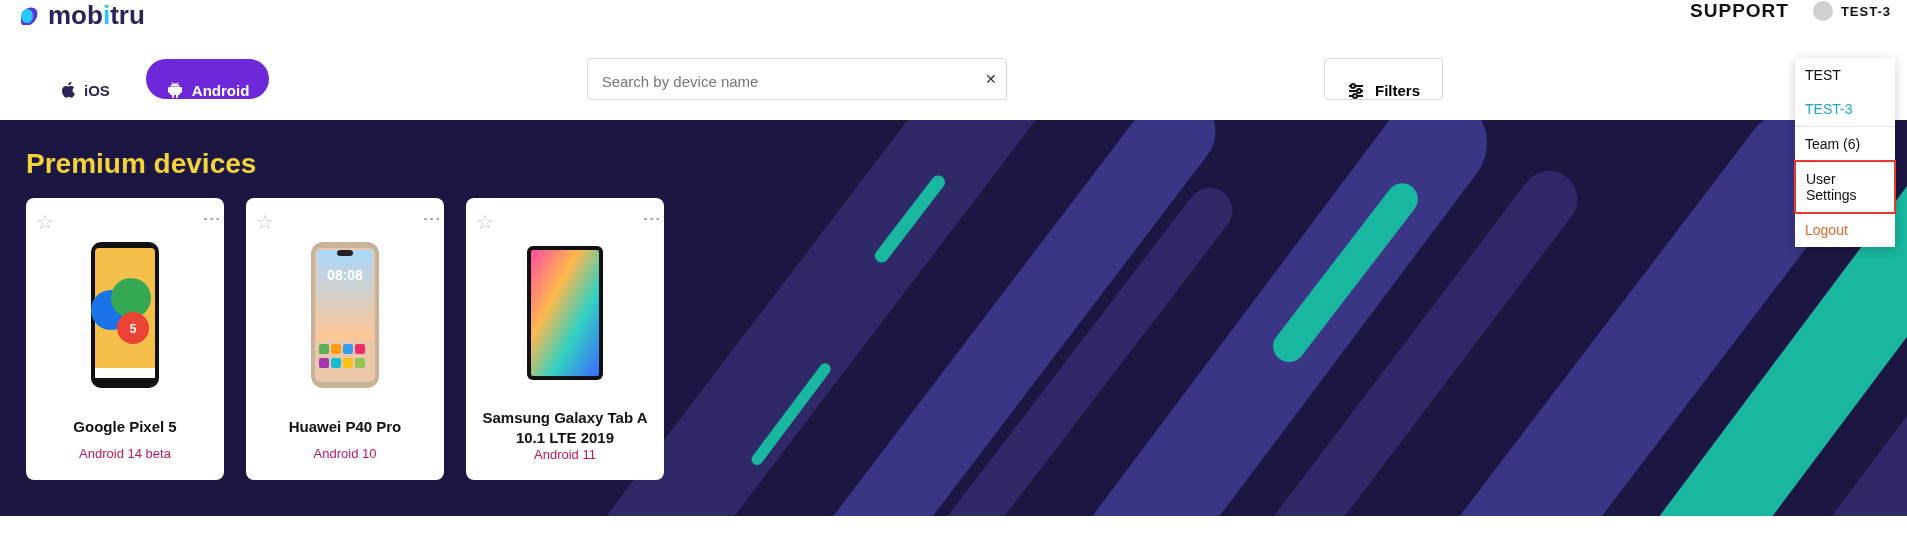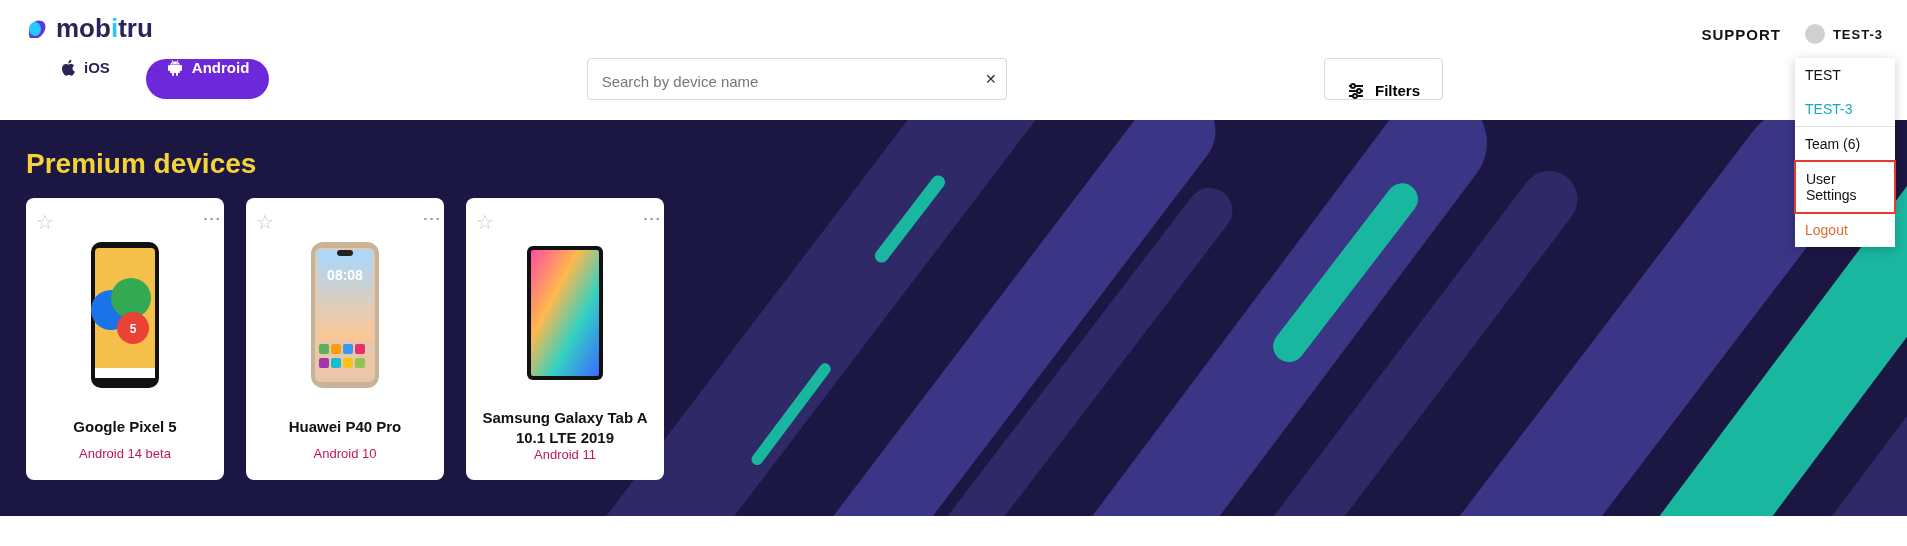--- a/index.html
+++ b/index.html
@@ -1,29 +1,29 @@
 <!DOCTYPE html>
 <html><head>
 <meta charset="utf-8">
 <style>
 *{box-sizing:border-box;margin:0;padding:0;font-family:Arial,Helvetica,sans-serif}
 body{background:#fff;width:1907px}
-.topbar{display:flex;align-items:flex-end;height:44px;padding:0 24px;gap:36px;position:relative}
+.topbar{display:flex;align-items:flex-start;height:44px;padding:0 16px;gap:36px;position:relative}
 .logo{display:flex;align-items:center;gap:6px;font-size:26px;font-weight:700;letter-spacing:0}
 .logo-text{color:#2a2458}
 .logo-i{color:#27c8ff}
 .nav{display:flex;gap:36px}
 .nav a{font-size:13px;font-weight:600;letter-spacing:1px;text-transform:uppercase;color:#111;text-decoration:none}
 .nav a.active{color:#18a8c4}
 .topbar-right{margin-left:auto;display:flex;align-items:center;gap:24px}
-.support{font-size:15px;font-weight:700;letter-spacing:1px;color:#111}
+.support{font-size:19px;font-weight:700;letter-spacing:1px;color:#111}
 .user{display:flex;align-items:center;gap:8px;font-size:13px;font-weight:700;letter-spacing:1px;color:#111}
 .avatar{width:20px;height:20px;border-radius:50%;background:#d0d0d0}
 .toolbar{display:flex;align-items:center;padding:14px 28px 20px 40px;gap:16px}
-.os-btn{display:flex;align-items:flex-start;gap:8px;height:40px;padding:0 20px;border-radius:22px;font-size:15px;font-weight:700;border:none;cursor:pointer}
+.os-btn{display:flex;align-items:flex-end;gap:8px;height:40px;padding:0 20px;border-radius:22px;font-size:15px;font-weight:700;border:none;cursor:pointer}
 .os-ios{background:#fff;color:#2a2458}
 .os-android{background:#6d28d9;color:#fff}
 .search-wrap{margin-left:auto;margin-right:auto;position:relative}
 .search{width:420px;height:42px;border:1px solid #d6d6de;border-radius:4px;padding:4px 38px 0 14px;font-size:15px;color:#333}
 .search::placeholder{color:#777}
 .search-clear{position:absolute;right:10px;top:50%;transform:translateY(-50%);font-size:14px;color:#333;cursor:pointer}
 .filters-btn{height:42px;padding:0 22px;border:1px solid #d6d6de;border-radius:4px;background:#fff;display:flex;align-items:flex-end;gap:10px;font-size:15px;font-weight:700;cursor:pointer}
 .hero{position:relative;background:#1b1642;padding:28px 26px 36px 26px;overflow:hidden;min-height:350px}
 .hero svg.bg{position:absolute;inset:0;width:100%;height:100%;z-index:0}
 .section-title{position:relative;z-index:1;color:#f4d339;font-size:28px;font-weight:700;margin-bottom:18px}

